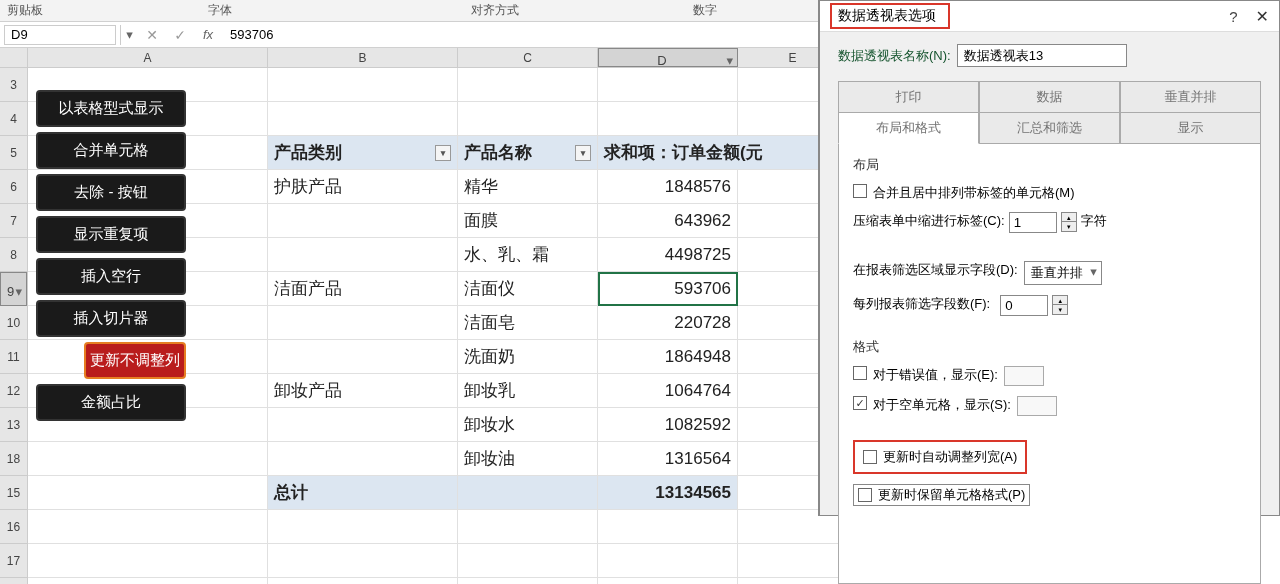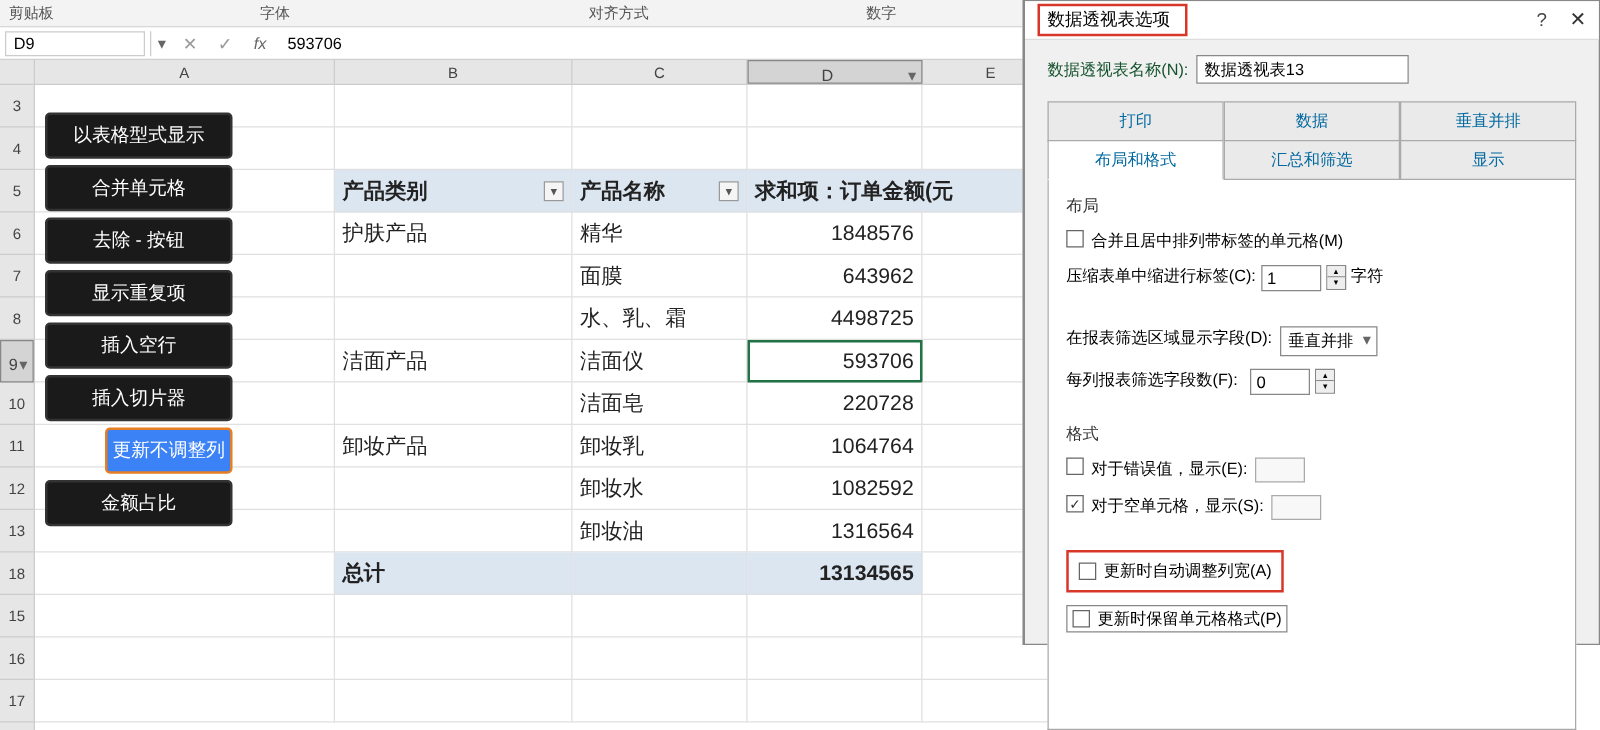--- a/index.html
+++ b/index.html
@@ -32,35 +32,35 @@
 .row { display: flex; height: 34px; }
 .cell { border-right: 1px solid #e0e0e0; border-bottom: 1px solid #e0e0e0; padding: 4px 6px; display: flex; align-items: center; font-size: 17px; color: #222; overflow: hidden; white-space: nowrap; }
 .cell.rt { justify-content: flex-end; }
 .cell.hdr { background: #dce6f1; font-weight: bold; }
 .cell.total { background: #dce6f1; font-weight: bold; }
 .cell.active { outline: 2px solid #217346; outline-offset: -2px; }
 .filter-btn { width: 16px; height: 16px; border: 1px solid #999; background: #f5f5f5; margin-left: auto; display: inline-flex; align-items: center; justify-content: center; font-size: 9px; color: #555; }
 
 .action-btns { position: absolute; left: 36px; top: 90px; z-index: 5; width: 150px; }
 .action-btn { background: #1a1a1a; color: #fff; text-align: center; padding: 7px 0; margin-bottom: 5px; border-radius: 4px; font-size: 15px; border: 2px solid #333; }
-.action-btn.orange { background: #3b82f6; border-color: #e67e22; margin-left: 48px; }
+.action-btn.orange { background: #b91c1c; border-color: #e67e22; margin-left: 48px; }
 
 .dialog { position: absolute; right: 0; top: 0; width: 462px; height: 516px; background: #f0f0f0; border: 1px solid #888; border-left: 2px solid #888; z-index: 10; }
 .dlg-title { display: flex; align-items: center; height: 31px; padding: 0 10px; border-bottom: 1px solid #ddd; background: #fff; }
 .dlg-title-text { border: 2px solid #d9362a; padding: 2px 12px 2px 6px; font-size: 14px; }
 .dlg-help { margin-left: auto; margin-right: 18px; font-size: 15px; color: #444; }
 .dlg-close { font-size: 16px; color: #333; cursor: pointer; }
 
 .dlg-body { padding: 12px 18px; }
 .dlg-row { display: flex; align-items: center; margin-bottom: 14px; }
 .dlg-label { font-size: 13px; color: #14532d; }
 .dlg-input { border: 1px solid #888; padding: 3px 6px; font-size: 13px; background: #fff; }
 
 .tabs-row { display: flex; }
-.tab { flex: 1; text-align: center; padding: 6px 0; font-size: 13px; color: #0369a1; border: 1px solid #aaa; background: #f9f9f9; cursor: pointer; }
+.tab { flex: 1; text-align: center; padding: 6px 0; font-size: 13px; color: #737373; border: 1px solid #aaa; background: #f9f9f9; cursor: pointer; }
 .tab.active { background: #fff; border-bottom: 1px solid #fff; }
 .tab.inactive { background: #eaeaea; }
 
 .tab-content { border: 1px solid #aaa; border-top: none; background: #fff; padding: 12px 14px; height: 440px; }
 .section-title { font-size: 13px; color: #333; margin-bottom: 10px; }
 .chk-row { display: flex; align-items: flex-start; margin-bottom: 10px; font-size: 13px; }
 .chk { width: 14px; height: 14px; border: 1px solid #666; margin-right: 6px; display: inline-flex; align-items: center; justify-content: center; font-size: 11px; background: #fff; }
 .chk.checked::after { content: "✓"; color: #333; }
 .num-input { width: 48px; border: 1px solid #888; padding: 2px 4px; margin: 0 4px; }
 .spinner { display: inline-flex; flex-direction: column; border: 1px solid #888; }
@@ -174,20 +174,27 @@
         </div>
         <div class="row">
           <div class="cell" style="width: 240px;"></div>
           <div class="cell" style="width: 190px;"></div>
           <div class="cell" style="width: 140px;">洁面皂</div>
           <div class="cell rt" style="width: 140px;">220728</div>
           <div class="cell" style="width: 110px;"></div>
         </div>
         <div class="row">
           <div class="cell" style="width: 240px;"></div>
+          <div class="cell" style="width: 190px;"></div>
+          <div class="cell" style="width: 140px;">洗面奶</div>
+          <div class="cell rt" style="width: 140px;">1864948</div>
+          <div class="cell" style="width: 110px;"></div>
+        </div>
+        <div class="row">
+          <div class="cell" style="width: 240px;"></div>
           <div class="cell" style="width: 190px;">卸妆产品</div>
           <div class="cell" style="width: 140px;">卸妆乳</div>
           <div class="cell rt" style="width: 140px;">1064764</div>
           <div class="cell" style="width: 110px;"></div>
         </div>
         <div class="row">
           <div class="cell" style="width: 240px;"></div>
           <div class="cell" style="width: 190px;"></div>
           <div class="cell" style="width: 140px;">卸妆水</div>
           <div class="cell rt" style="width: 140px;">1082592</div>

